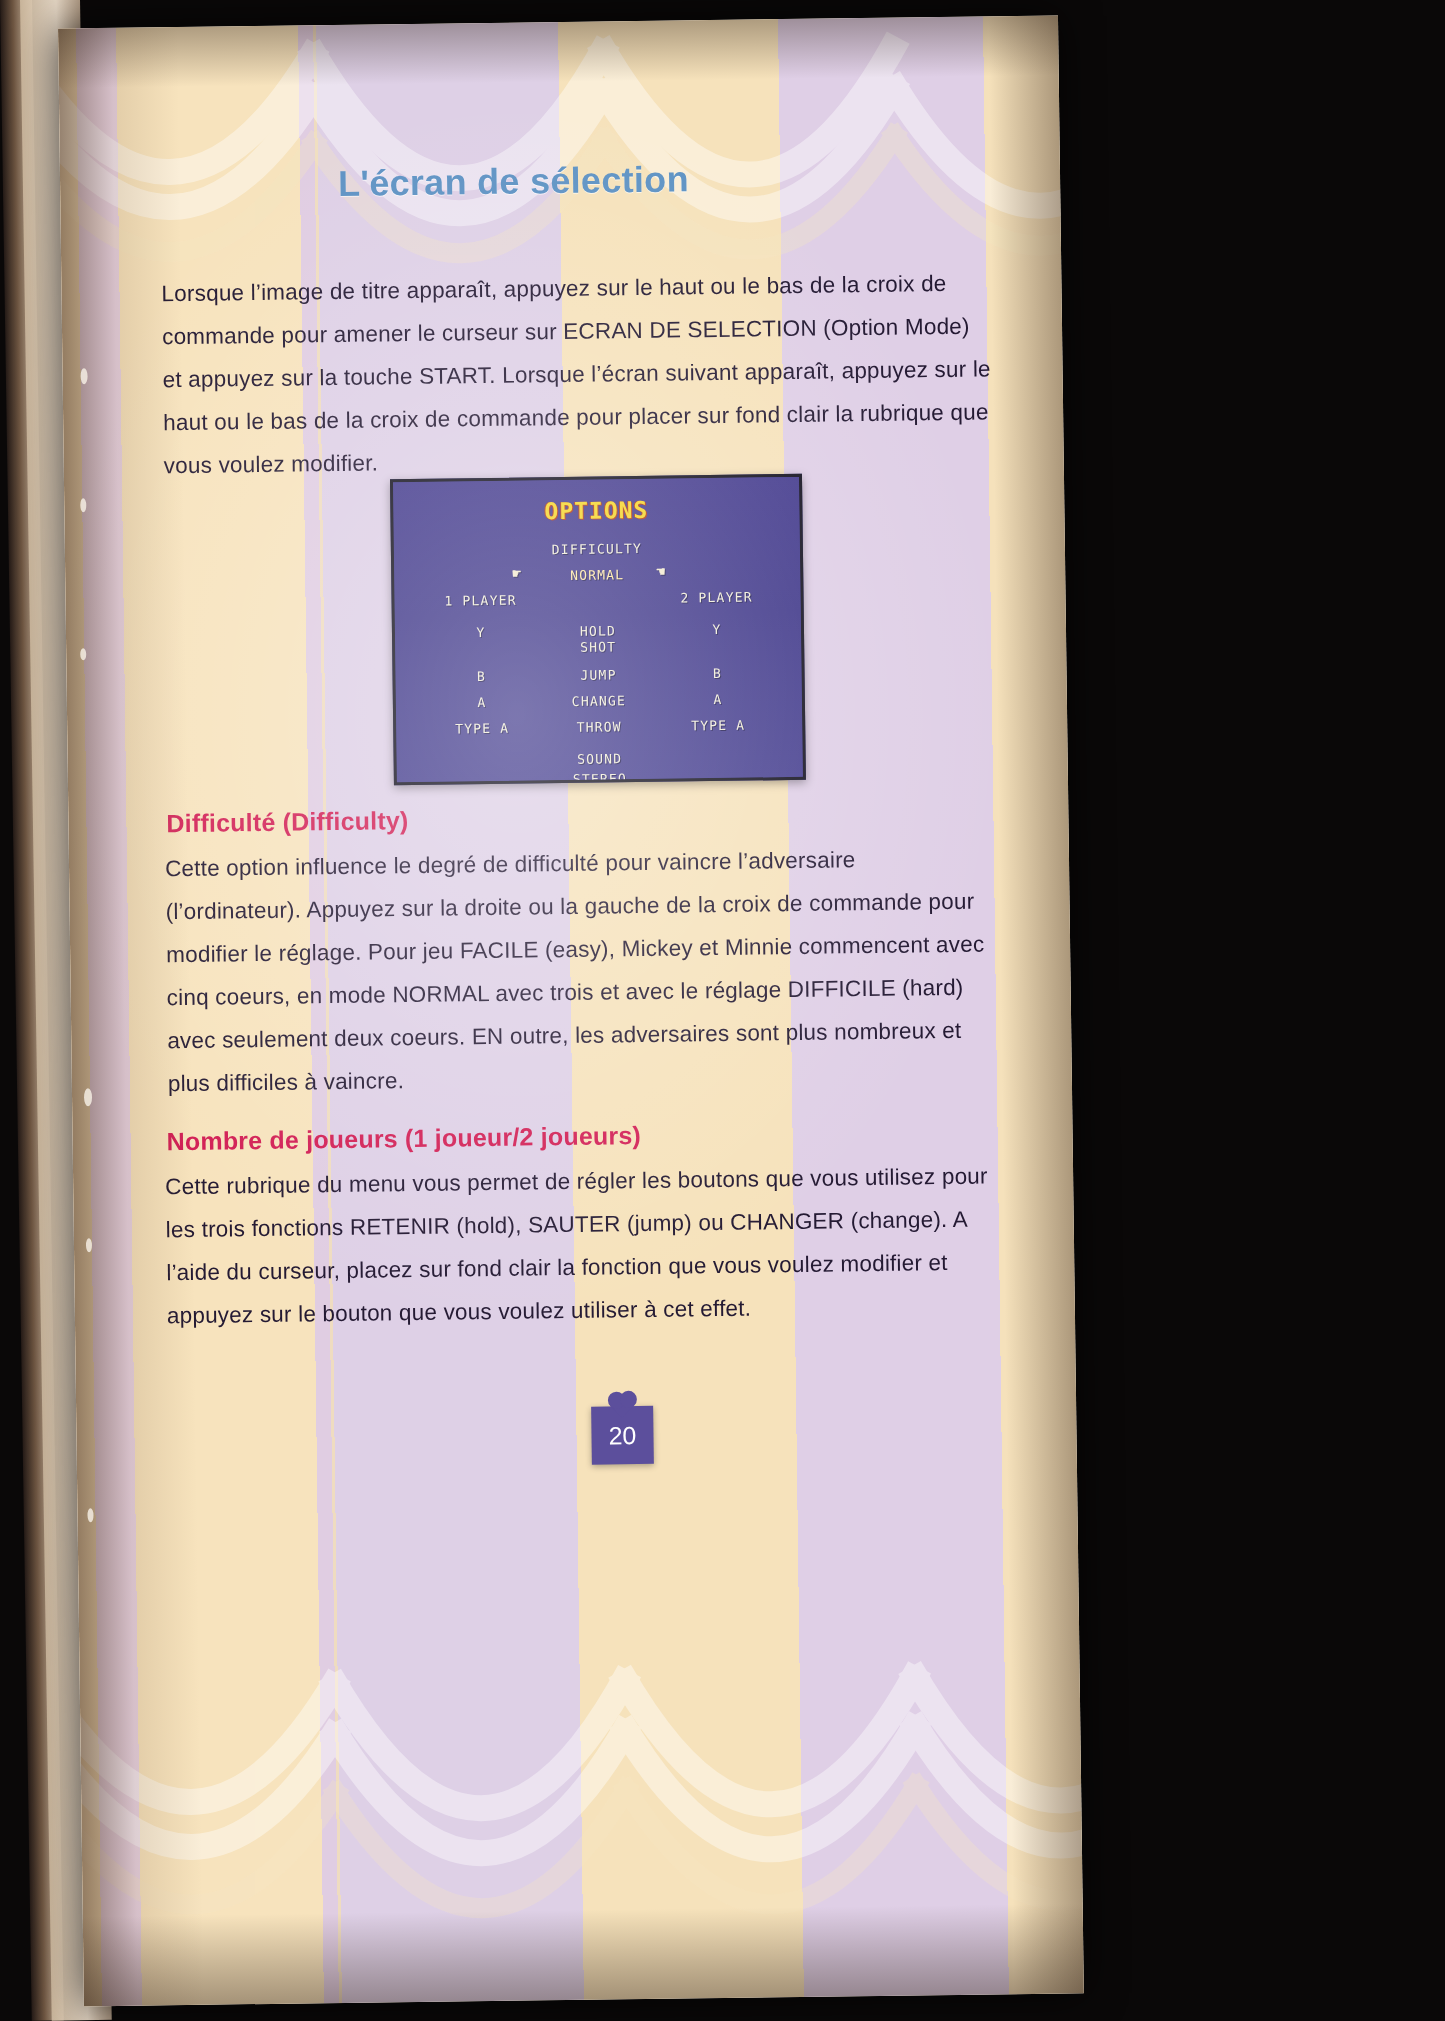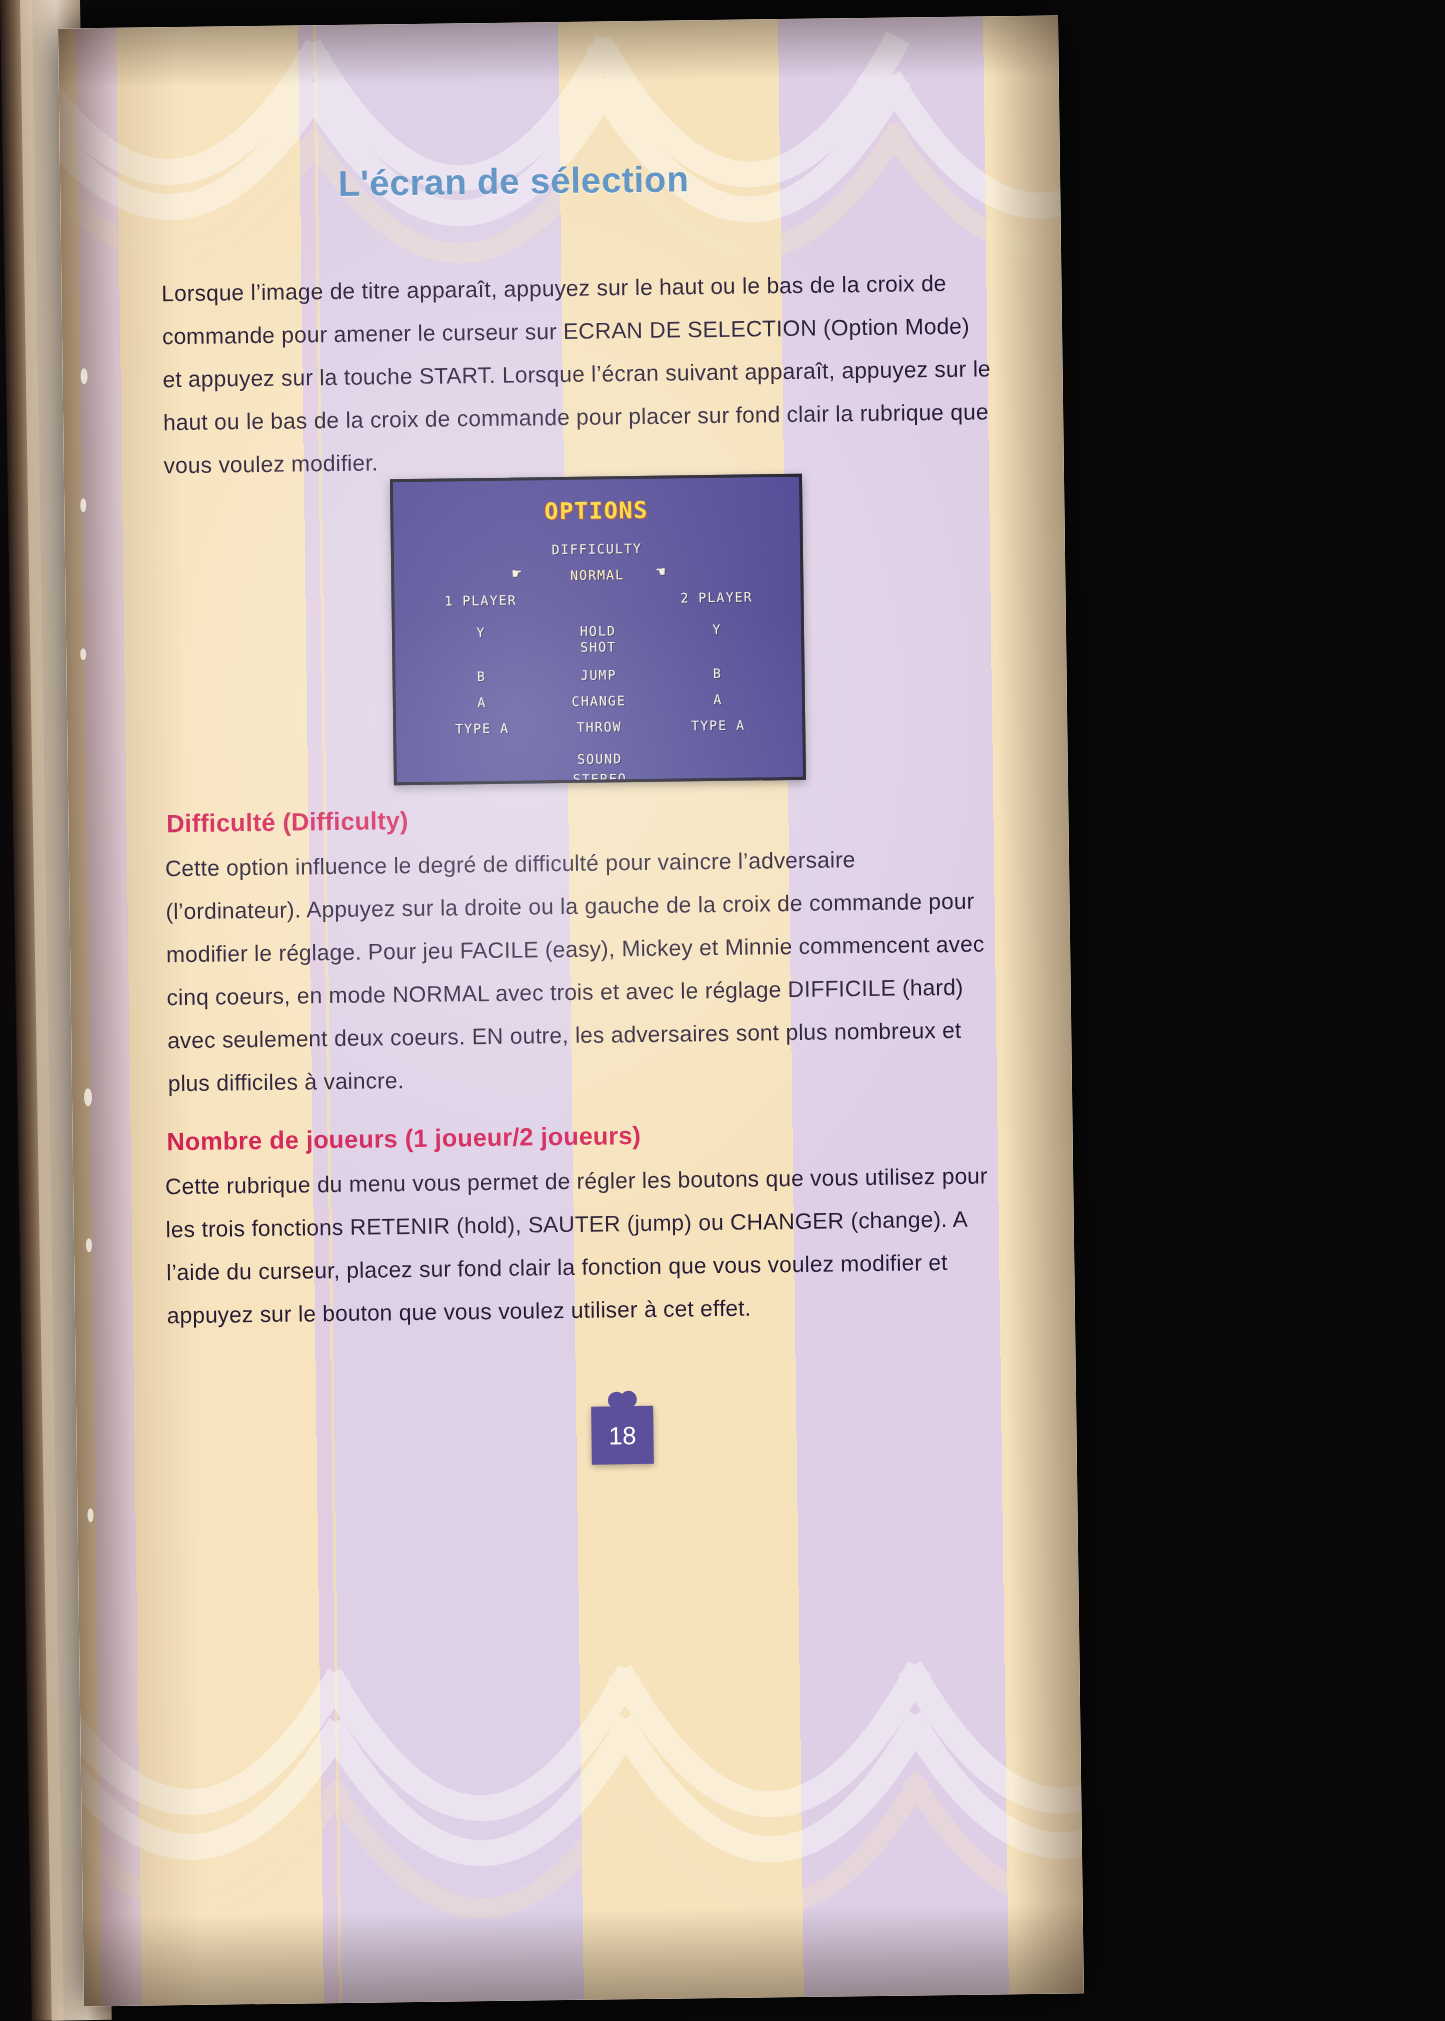--- a/index.html
+++ b/index.html
@@ -367,21 +367,21 @@
       </div>
 
       <h2 class="heading h-diff">Difficulté (Difficulty)</h2>
       <div class="para p-diff">Cette option influence le degré de difficulté pour vaincre l’adversaire (l’ordinateur). Appuyez sur la droite ou la gauche de la croix de commande pour modifier le réglage. Pour jeu FACILE (easy), Mickey et Minnie commencent avec cinq coeurs, en mode NORMAL avec trois et avec le réglage DIFFICILE (hard) avec seulement deux coeurs. EN outre, les adversaires sont plus nombreux et plus difficiles à vaincre.</div>
 
       <h2 class="heading h-play">Nombre de joueurs (1 joueur/2 joueurs)</h2>
       <div class="para p-play">Cette rubrique du menu vous permet de régler les boutons que vous utilisez pour les trois fonctions RETENIR (hold), SAUTER (jump) ou CHANGER (change). A l’aide du curseur, placez sur fond clair la fonction que vous voulez modifier et appuyez sur le bouton que vous voulez utiliser à cet effet.</div>
 
       <div class="page-num">
         <div class="heart"></div>
-        <span>18</span>
+        <span>20</span>
       </div>
     </div>
 
     <div class="glare"></div>
     <div class="gutter-shade"></div>
     <div class="right-shade"></div>
     <div class="top-shade"></div>
     <div class="bottom-shade"></div>
 
     <div class="speck" style="left:18px; top:340px; width:7px; height:16px;"></div>

